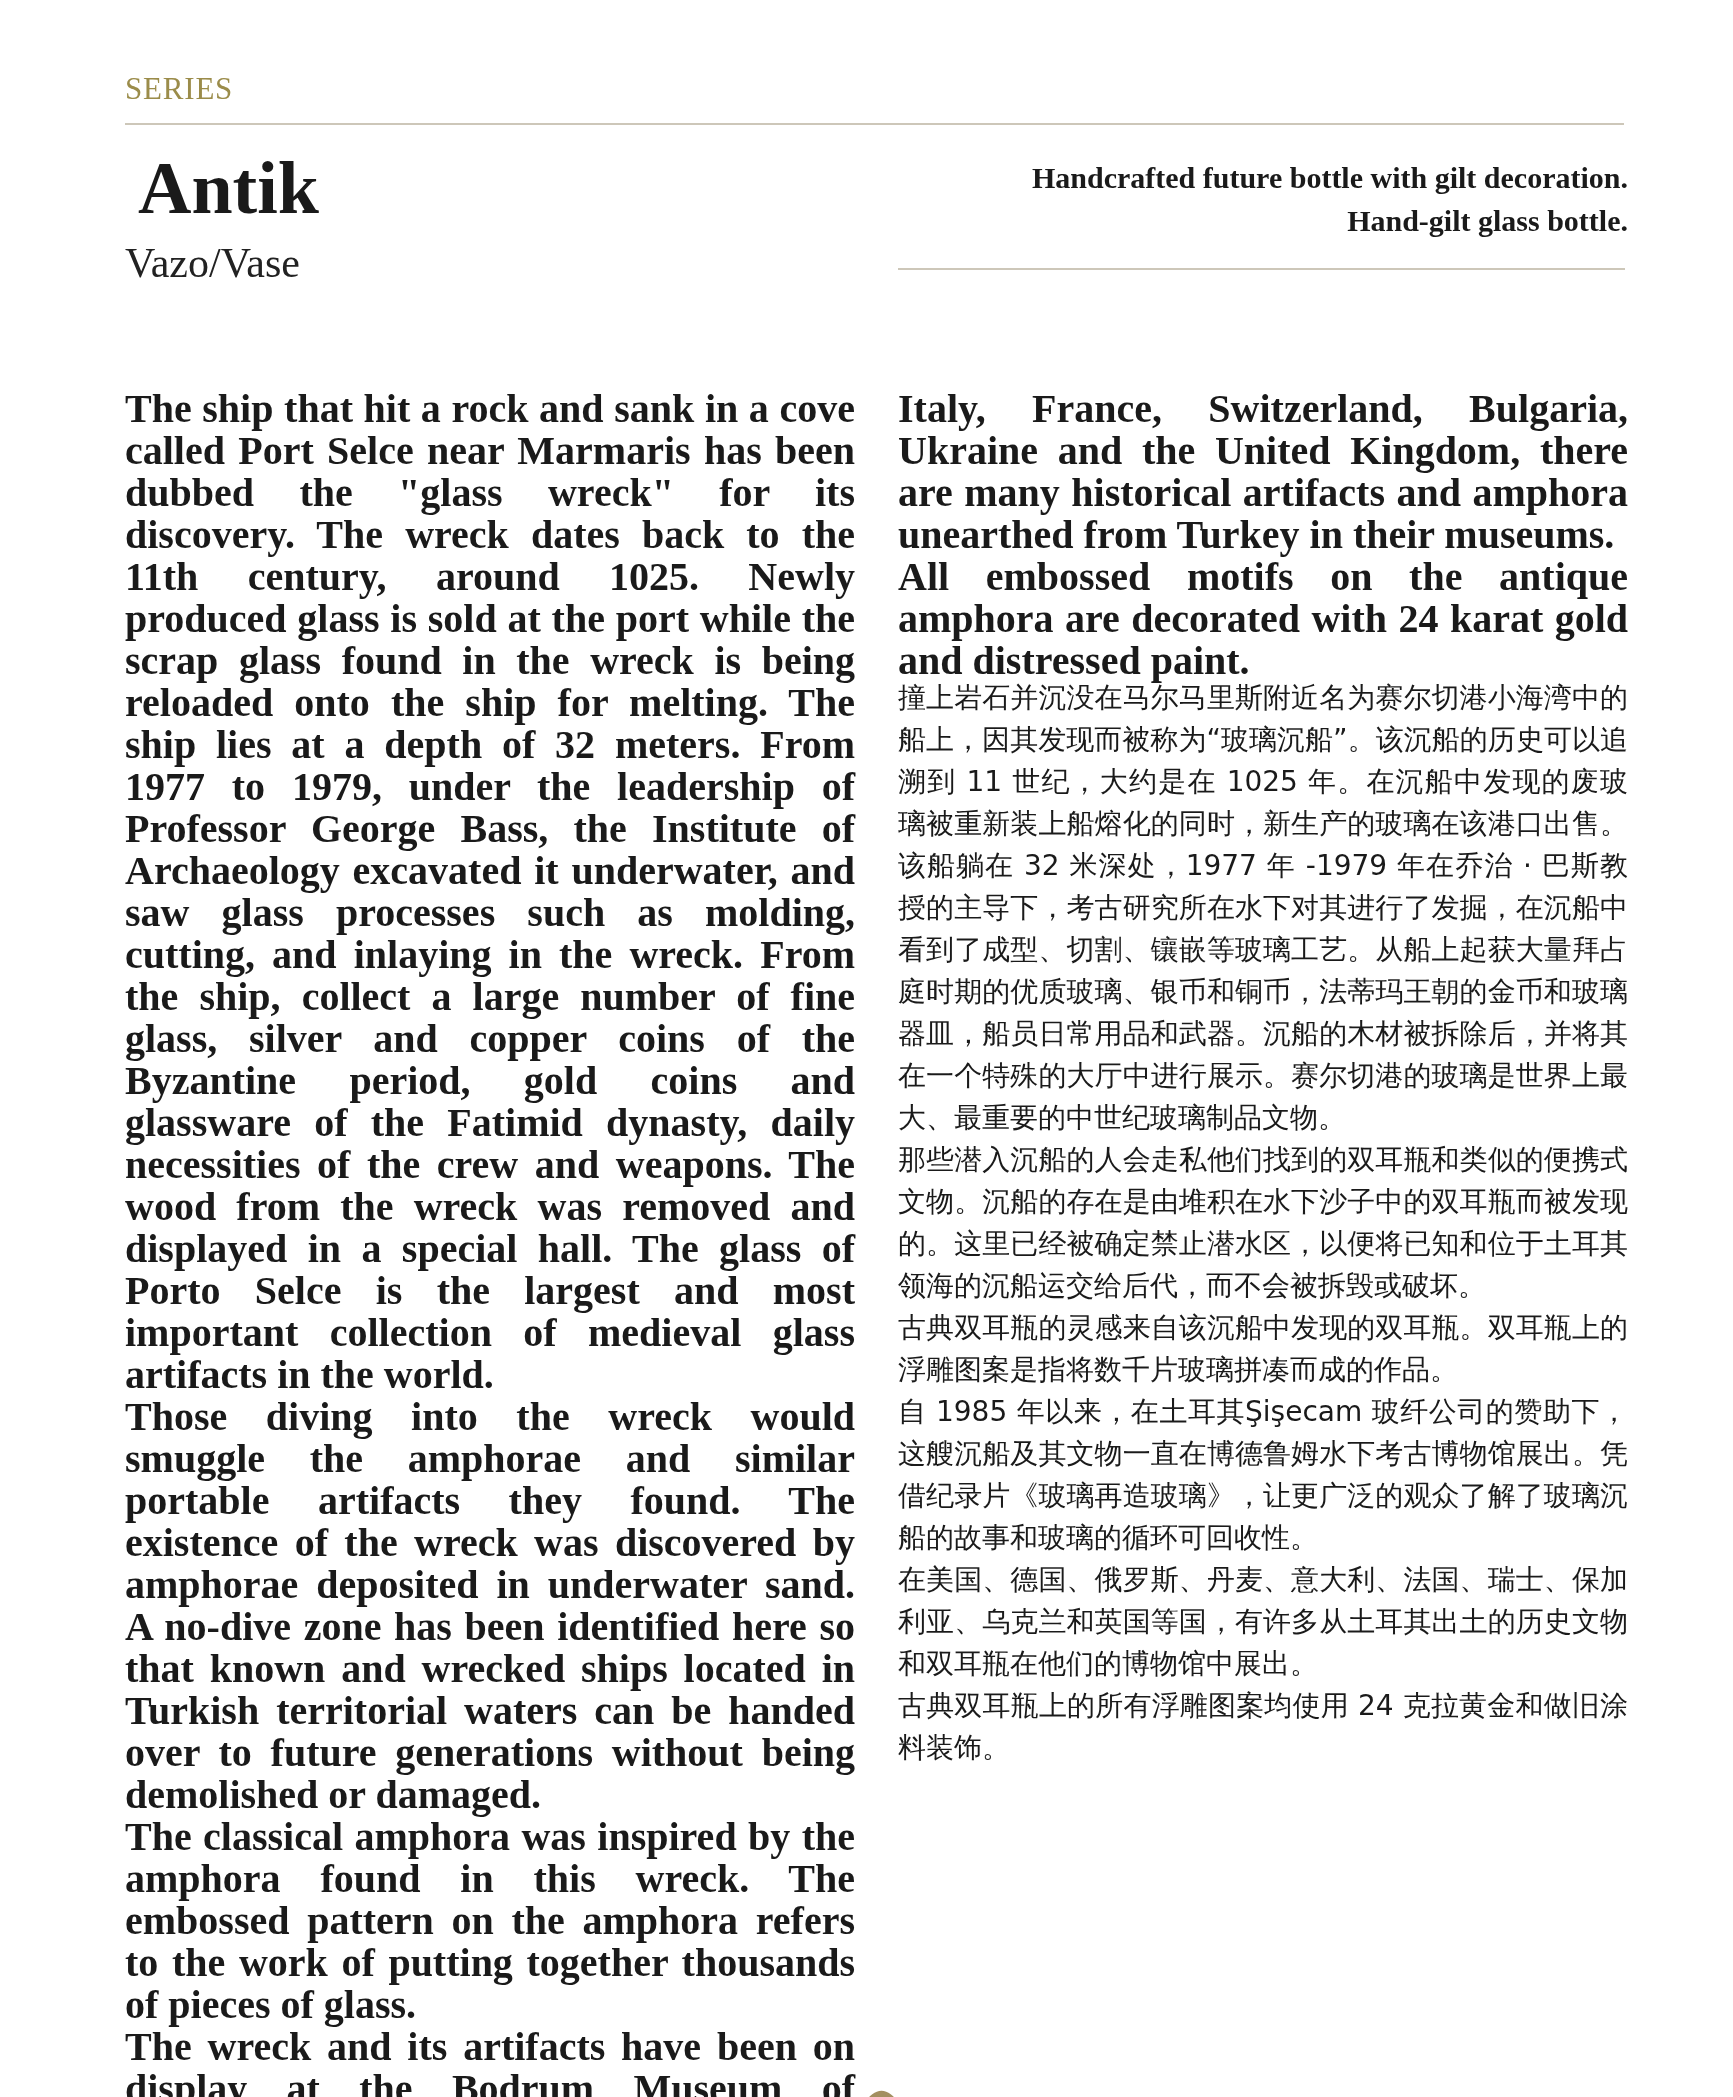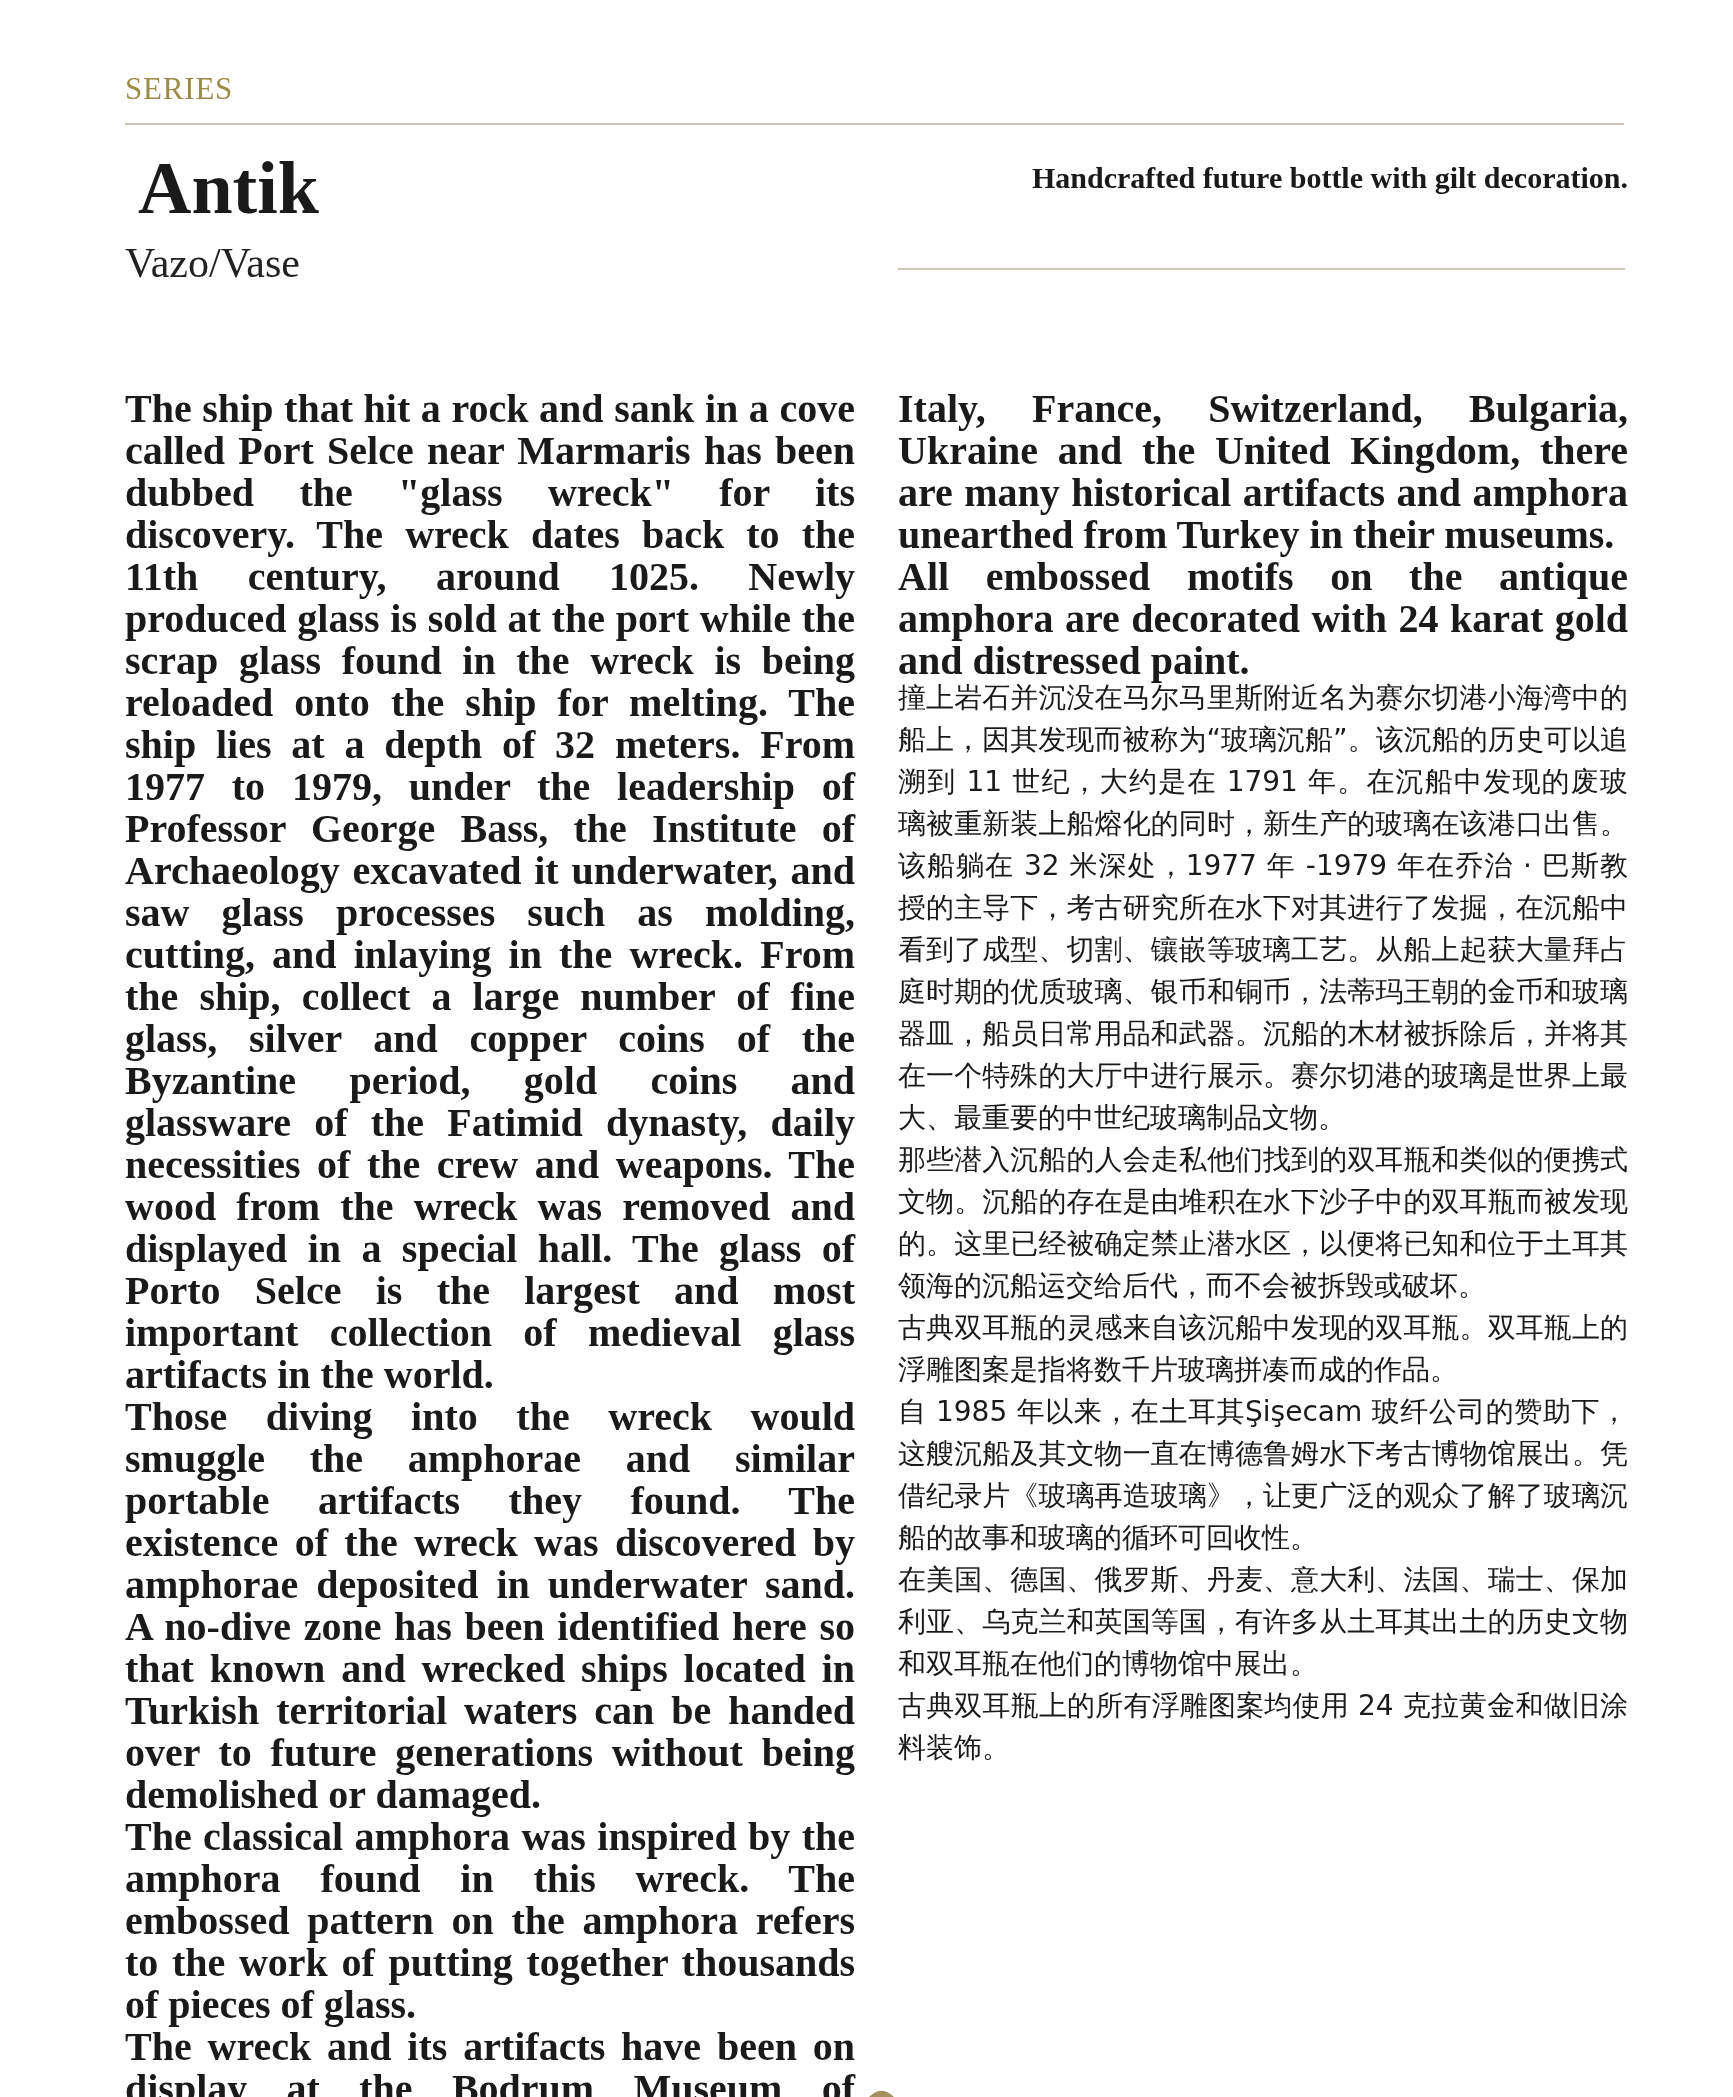--- a/index.html
+++ b/index.html
@@ -30,38 +30,39 @@
 <body>
 
 <div class="series-label serif">SERIES</div>
 <div class="rule rule-top"></div>
 
 <div class="title serif">Antik</div>
 <div class="subtitle serif">Vazo/Vase</div>
 
 <div class="tagline serif">
   <div>Handcrafted future bottle with gilt decoration.</div>
+  <div>Hand-gilt glass bottle.</div>
 </div>
 <div class="rule rule-sub"></div>
 
 <div class="col col-left serif">
   <p>The ship that hit a rock and sank in a cove called Port Selce near Marmaris has been dubbed the "glass wreck" for its discovery. The wreck dates back to the 11th century, around 1025. Newly produced glass is sold at the port while the scrap glass found in the wreck is being reloaded onto the ship for melting. The ship lies at a depth of 32 meters. From 1977 to 1979, under the leadership of Professor George Bass, the Institute of Archaeology excavated it underwater, and saw glass processes such as molding, cutting, and inlaying in the wreck. From the ship, collect a large number of fine glass, silver and copper coins of the Byzantine period, gold coins and glassware of the Fatimid dynasty, daily necessities of the crew and weapons. The wood from the wreck was removed and displayed in a special hall. The glass of Porto Selce is the largest and most important collection of medieval glass artifacts in the world.</p>
   <p>Those diving into the wreck would smuggle the amphorae and similar portable artifacts they found. The existence of the wreck was discovered by amphorae deposited in underwater sand. A no-dive zone has been identified here so that known and wrecked ships located in Turkish territorial waters can be handed over to future generations without being demolished or damaged.</p>
   <p>The classical amphora was inspired by the amphora found in this wreck. The embossed pattern on the amphora refers to the work of putting together thousands of pieces of glass.</p>
   <p>The wreck and its artifacts have been on display at the Bodrum Museum of Underwater Archaeology since 1985, under the auspices of the Turkish company Şişecam Fiberglass. With the documentary "Glass Re-Glass", a wider audience can understand the story of glass shipwrecks and the recycling and recyclability of glass.</p>
   <p style="text-align-last: justify; margin-top: 36px;">In the United States, Germany, Russia, Denmark,</p>
 </div>
 
 <div class="col col-right serif">
   <p>Italy, France, Switzerland, Bulgaria, Ukraine and the United Kingdom, there are many historical artifacts and amphora unearthed from Turkey in their museums.</p>
   <p>All embossed motifs on the antique amphora are decorated with 24 karat gold and distressed paint.</p>
 </div>
 
 <div class="cjk-block cjk">
-  <p>撞上岩石并沉没在马尔马里斯附近名为赛尔切港小海湾中的船上，因其发现而被称为“玻璃沉船”。该沉船的历史可以追溯到 11 世纪，大约是在 1791 年。在沉船中发现的废玻璃被重新装上船熔化的同时，新生产的玻璃在该港口出售。该船躺在 32 米深处，1977 年 -1979 年在乔治 · 巴斯教授的主导下，考古研究所在水下对其进行了发掘，在沉船中看到了成型、切割、镶嵌等玻璃工艺。从船上起获大量拜占庭时期的优质玻璃、银币和铜币，法蒂玛王朝的金币和玻璃器皿，船员日常用品和武器。沉船的木材被拆除后，并将其在一个特殊的大厅中进行展示。赛尔切港的玻璃是世界上最大、最重要的中世纪玻璃制品文物。</p>
+  <p>撞上岩石并沉没在马尔马里斯附近名为赛尔切港小海湾中的船上，因其发现而被称为“玻璃沉船”。该沉船的历史可以追溯到 11 世纪，大约是在 1025 年。在沉船中发现的废玻璃被重新装上船熔化的同时，新生产的玻璃在该港口出售。该船躺在 32 米深处，1977 年 -1979 年在乔治 · 巴斯教授的主导下，考古研究所在水下对其进行了发掘，在沉船中看到了成型、切割、镶嵌等玻璃工艺。从船上起获大量拜占庭时期的优质玻璃、银币和铜币，法蒂玛王朝的金币和玻璃器皿，船员日常用品和武器。沉船的木材被拆除后，并将其在一个特殊的大厅中进行展示。赛尔切港的玻璃是世界上最大、最重要的中世纪玻璃制品文物。</p>
   <p>那些潜入沉船的人会走私他们找到的双耳瓶和类似的便携式文物。沉船的存在是由堆积在水下沙子中的双耳瓶而被发现的。这里已经被确定禁止潜水区，以便将已知和位于土耳其领海的沉船运交给后代，而不会被拆毁或破坏。</p>
   <p>古典双耳瓶的灵感来自该沉船中发现的双耳瓶。双耳瓶上的浮雕图案是指将数千片玻璃拼凑而成的作品。</p>
   <p>自 1985 年以来，在土耳其Şişecam 玻纤公司的赞助下，这艘沉船及其文物一直在博德鲁姆水下考古博物馆展出。凭借纪录片《玻璃再造玻璃》，让更广泛的观众了解了玻璃沉船的故事和玻璃的循环可回收性。</p>
   <p>在美国、德国、俄罗斯、丹麦、意大利、法国、瑞士、保加利亚、乌克兰和英国等国，有许多从土耳其出土的历史文物和双耳瓶在他们的博物馆中展出。</p>
   <p>古典双耳瓶上的所有浮雕图案均使用 24 克拉黄金和做旧涂料装饰。</p>
 </div>
 
 <svg class="seal" viewBox="0 0 760 700">
   <defs>
     <path id="ring-top" d="M 145 400 A 235 235 0 1 1 615 400"></path>

